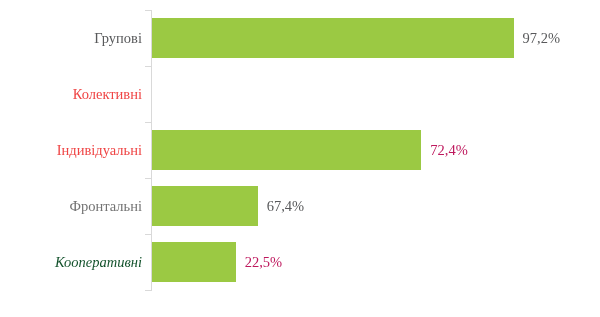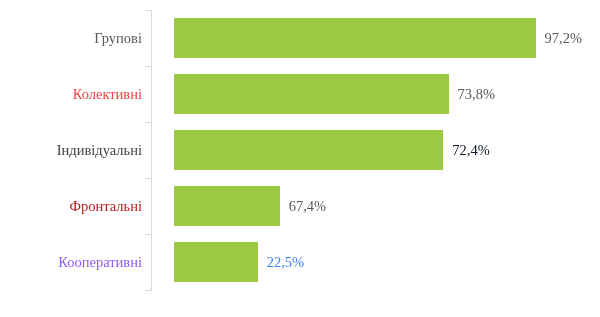--- a/index.html
+++ b/index.html
@@ -69,21 +69,20 @@
     text-align: right;
   }
 
   .bar-wrap {
     position: absolute;
     left: 152px;
     top: 8px;
     height: 40px;
     display: flex;
     align-items: center;
-    margin-left: 22px;
   }
 
   .bar {
     height: 40px;
     background: #9bc943;
     flex: 0 0 auto;
   }
 
   .value-label {
     margin-left: 9px;
@@ -111,44 +110,40 @@
     <div class="row" style="top:10px;">
       <div class="cat-label" style="color: rgb(88, 89, 91);">Групові</div>
       <div class="bar-wrap">
         <div class="bar" style="width: 361.584px; background: rgb(155, 201, 67);"></div>
         <div class="value-label" style="color: rgb(88, 89, 91);">97,2%</div>
       </div>
     </div>
 
     <div class="row" style="top:66px;">
       <div class="cat-label" style="color: #ef4444;">Колективні</div>
-      <div class="bar-wrap">
-        <div class="bar" style="width: 274.536px; background: rgb(155, 201, 67);"></div>
-        <div class="value-label" style="color: rgb(88, 89, 91);">73,8%</div>
-      </div>
     </div>
 
     <div class="row" style="top:122px;">
-      <div class="cat-label" style="color: #404040; text-align: right;">Індивідуальні</div>
+      <div class="cat-label" style="color: #ef4444; text-align: right;">Індивідуальні</div>
       <div class="bar-wrap">
         <div class="bar" style="width: 269.328px; background: rgb(155, 201, 67);"></div>
-        <div class="value-label" style="color: #0f172a;">72,4%</div>
+        <div class="value-label" style="color: #be185d;">72,4%</div>
       </div>
     </div>
 
     <div class="row" style="top:178px;">
-      <div class="cat-label" style="color: #b91c1c;">Фронтальні</div>
+      <div class="cat-label" style="color: #737373;">Фронтальні</div>
       <div class="bar-wrap">
         <div class="bar" style="width: 105.648px; background: rgb(155, 201, 67);"></div>
         <div class="value-label" style="color: rgb(88, 89, 91);">67,4%</div>
       </div>
     </div>
 
     <div class="row" style="top:234px;">
-      <div class="cat-label" style="color: #8b5cf6;">Кооперативні</div>
+      <div class="cat-label" style="color: #14532d; font-style: italic;">Кооперативні</div>
       <div class="bar-wrap">
         <div class="bar" style="width: 83.7px; background: rgb(155, 201, 67);"></div>
-        <div class="value-label" style="color: #3b82f6;">22,5%</div>
+        <div class="value-label" style="color: #be185d;">22,5%</div>
       </div>
     </div>
 
   </div>
 </div>
 
 </body></html>

